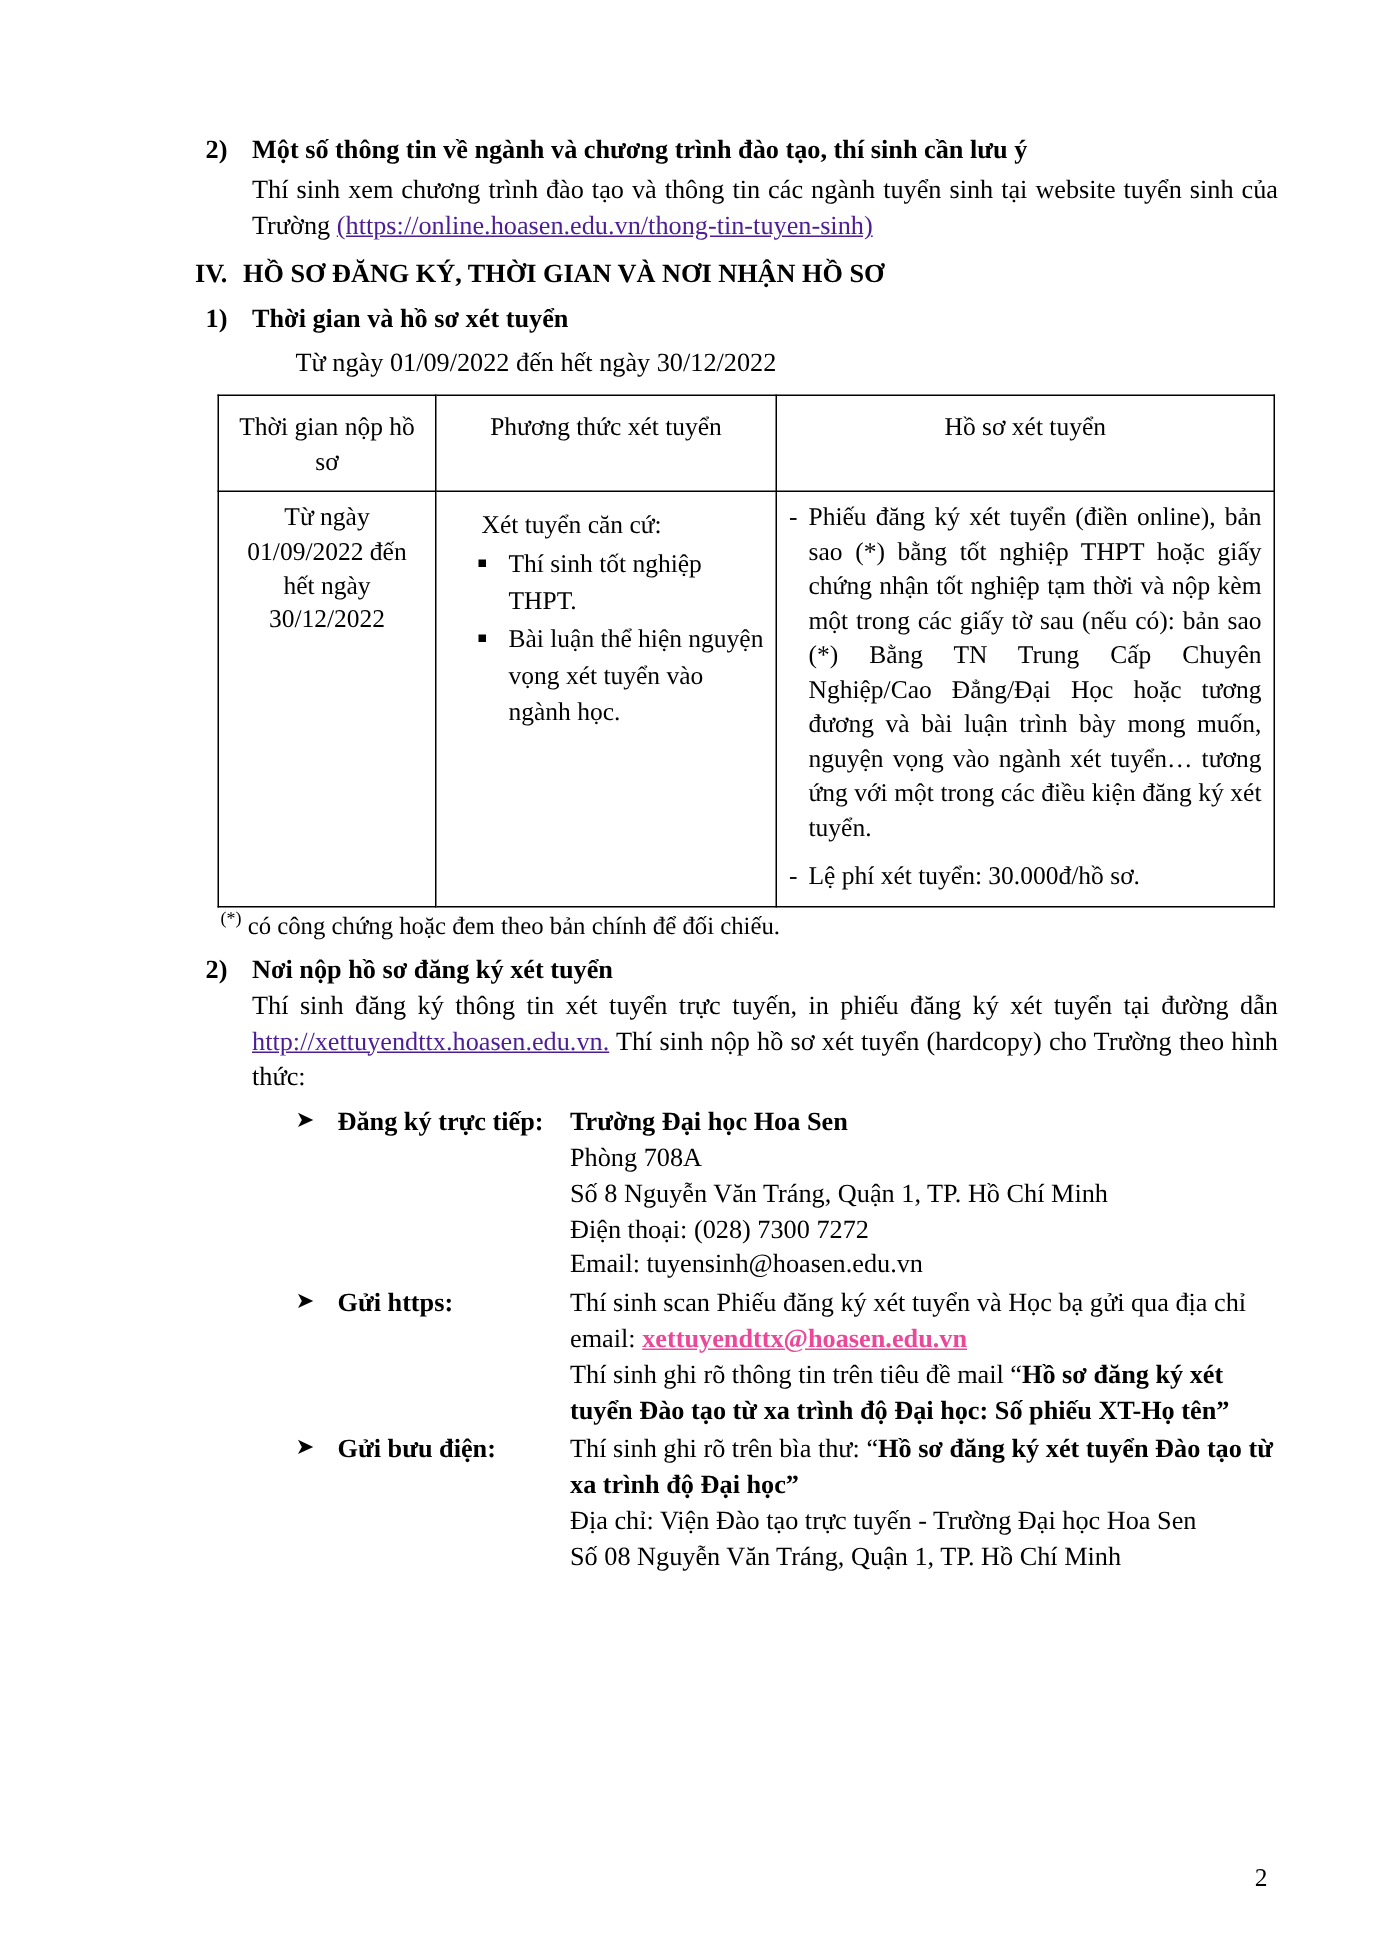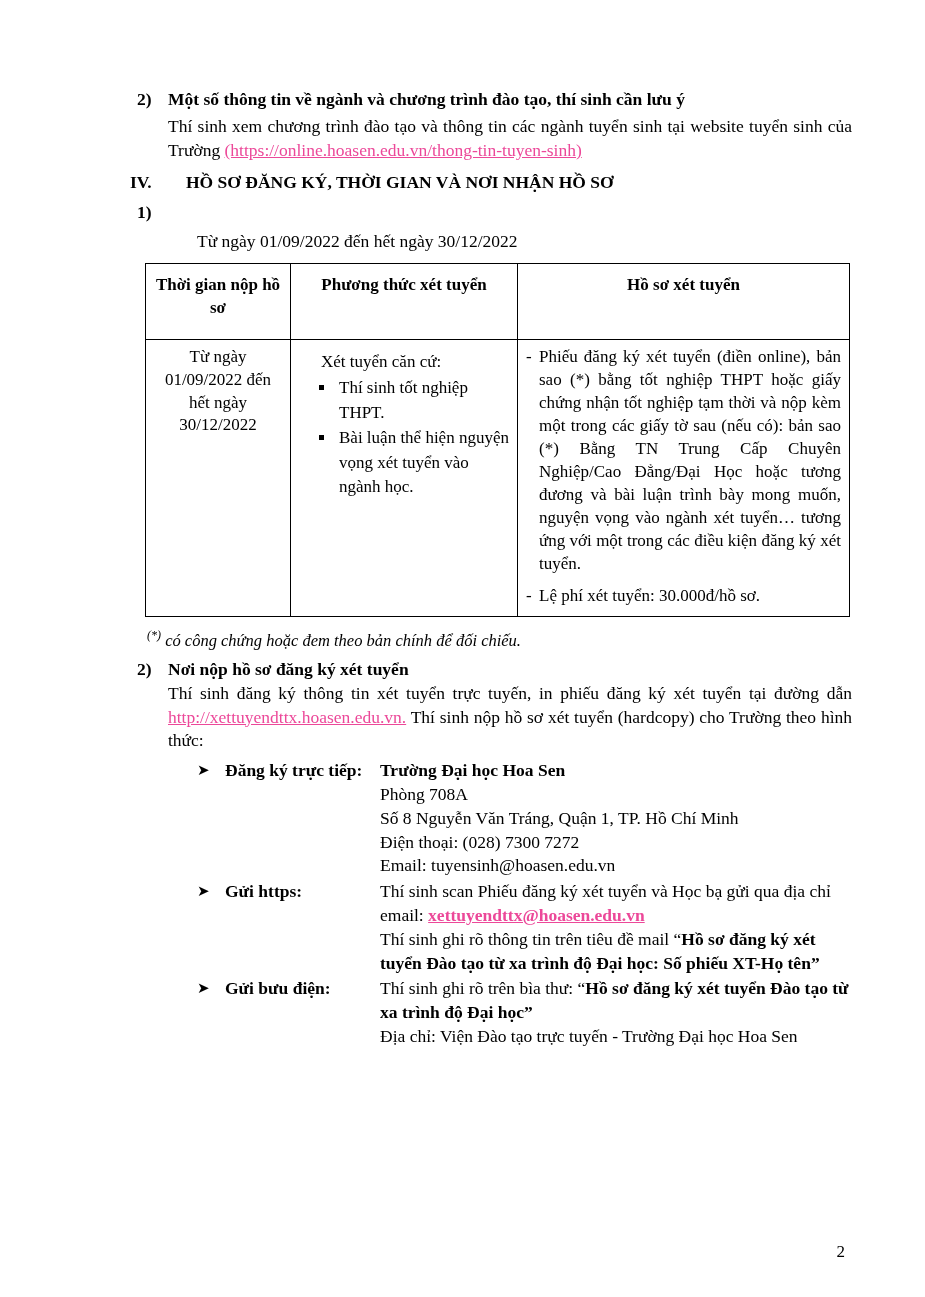--- a/index.html
+++ b/index.html
@@ -52,29 +52,28 @@
   .indent-1 { margin-left: 31px; }
   .indent-2 { margin-left: 60px; }
 
   .roman-head {
     display: flex;
     align-items: flex-start;
     font-size: 17.5px;
     font-weight: bold;
     margin-top: 9px;
     margin-left: -7px;
-    gap: 24px;
   }
   .roman-head .rnum {
     width: 32px;
     flex: 0 0 32px;
   }
 
   a.link, .link {
-    color: #ec4899;
+    color: #4c1d95;
     text-decoration: underline;
     font-family: Liberation Serif, serif;
   }
   .link-bold {
     color: #ec4899;
     text-decoration: underline;
     font-weight: bold;
   }
 
   
@@ -85,23 +84,23 @@
     table-layout: fixed;
   }
   table.app-table td, table.app-table th {
     border: 1px solid #000000;
     vertical-align: top;
     font-size: 17px;
     line-height: 1.33;
     padding: 6px 8px 8px 8px;
   }
   table.app-table th {
-    font-weight: bold;
+    font-weight: normal;
     padding-top: 10px;
-    padding-bottom: 20px;
+    padding-bottom: 8px;
     vertical-align: top;
   }
   .col1 { width: 145px; }
   .col2 { width: 227px; }
   .col3 { width: 332px; }
 
   td.c1 {
     text-align: center;
     vertical-align: middle;
     padding-left: 4px;
@@ -145,23 +144,22 @@
   }
   ul.dashlist li:last-child { margin-bottom: 0; }
   ul.dashlist li::before {
     content: "-";
     position: absolute;
     left: 0;
     top: 0;
   }
 
   .footnote {
-    font-style: italic;
     font-size: 16.5px;
-    margin-top: 11px;
+    margin-top: 0;
     margin-left: 10px;
   }
   .footnote sup { font-size: 12px; }
 
   
   .deflist { margin-top: 6px; }
   .defrow {
     display: flex;
     align-items: flex-start;
     font-size: 17.5px;
@@ -204,20 +202,21 @@
 
     <p class="para indent-1"><span>Thí sinh xem chương trình đào tạo và thông tin các ngành tuyển sinh tại website tuyển sinh của Trường </span><span class="link">(https://online.hoasen.edu.vn/thong-tin-tuyen-sinh)</span></p>
 
     <div class="roman-head">
       <span class="rnum">IV.</span>
       <span>HỒ SƠ ĐĂNG KÝ, THỜI GIAN VÀ NƠI NHẬN HỒ SƠ</span>
     </div>
 
     <div class="numrow" style="margin-top:8px;">
       <span class="num">1)</span>
+      <span class="num-title">Thời gian và hồ sơ xét tuyển</span>
     </div>
 
     <p class="para indent-2" style="margin-top:6px;">Từ ngày 01/09/2022 đến hết ngày 30/12/2022</p>
 
     <div class="tbl-wrap">
       <table class="app-table">
         <colgroup>
           <col class="col1">
             <col class="col2">
             <col class="col3">
@@ -275,21 +274,21 @@
 
       <div class="defrow">
         <span class="arrow">➤</span>
         <span class="dterm">Gửi https:</span>
         <span class="ddesc"><span>Thí sinh scan Phiếu đăng ký xét tuyển và Học bạ gửi qua địa chỉ email: </span><span class="link-bold">xettuyendttx@hoasen.edu.vn</span><span class="line" style="margin-top:0;"><span>Thí sinh ghi rõ thông tin trên tiêu đề mail “</span><span class="b">Hồ sơ đăng ký xét tuyển Đào tạo từ xa trình độ Đại học: Số phiếu XT-Họ tên</span><span class="b">”</span></span></span>
       </div>
 
       <div class="defrow">
         <span class="arrow">➤</span>
         <span class="dterm">Gửi bưu điện:</span>
-        <span class="ddesc"><span>Thí sinh ghi rõ trên bìa thư: “</span><span class="b">Hồ sơ đăng ký xét tuyển Đào tạo từ xa trình độ Đại học</span><span class="b">”</span><span class="line">Địa chỉ: Viện Đào tạo trực tuyến - Trường Đại học Hoa Sen</span></span>
+        <span class="ddesc"><span>Thí sinh ghi rõ trên bìa thư: “</span><span class="b">Hồ sơ đăng ký xét tuyển Đào tạo từ xa trình độ Đại học</span><span class="b">”</span><span class="line">Địa chỉ: Viện Đào tạo trực tuyến - Trường Đại học Hoa Sen</span><span class="line">Số 08 Nguyễn Văn Tráng, Quận 1, TP. Hồ Chí Minh</span></span>
       </div>
 
     </div>
 
   </div>
 
   <div class="pagenum">2</div>
 </div>
 
 </body></html>

